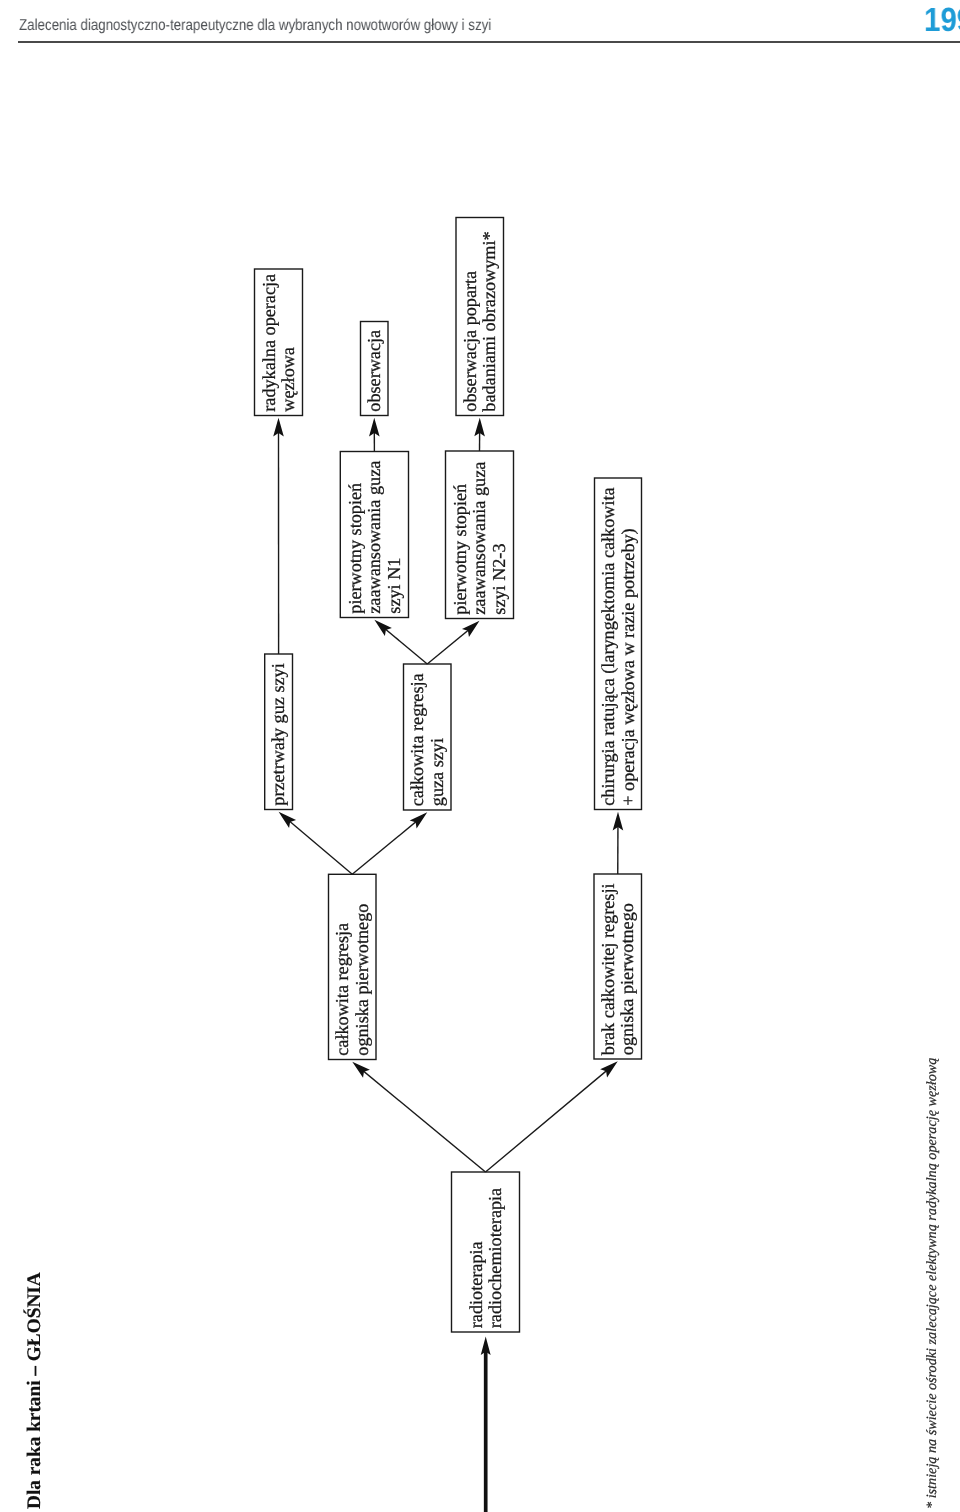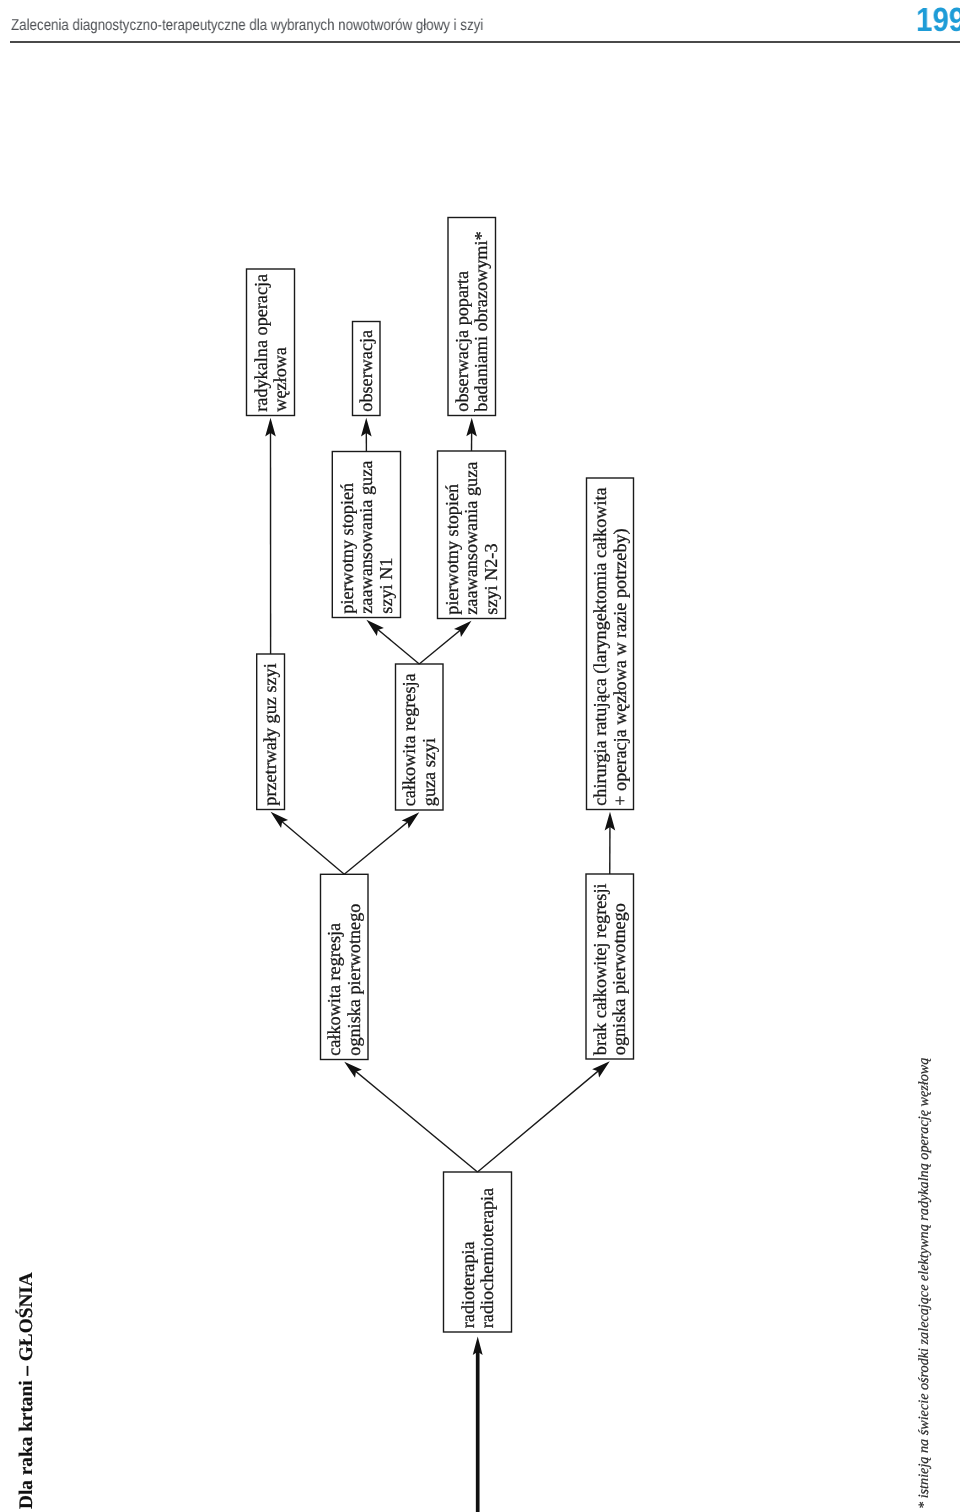--- a/index.html
+++ b/index.html
@@ -1,19 +1,19 @@
 <!DOCTYPE html>
 <html><head>
 <meta charset="utf-8">
 <title>Zalecenia diagnostyczno-terapeutyczne</title>
 <style>
   html,body{margin:0;padding:0;background:#fff;}
   *{-webkit-font-smoothing:antialiased;text-rendering:geometricPrecision;}
   body{width:960px;height:1512px;font-family:"Liberation Serif",serif;overflow:hidden;position:relative;}
-  #page{position:absolute;left:8px;top:0;width:896px;height:1512px;}
+  #page{position:absolute;left:16px;top:0;width:896px;height:1512px;}
 
   
   .runhead{position:absolute;left:2.6px;top:18.2px;font-family:"Liberation Sans",sans-serif;
            font-size:15.8px;line-height:16px;color:#4e5155;white-space:nowrap;
            transform:scaleX(0.843);transform-origin:0 0;will-change:transform;}
   .pagenum{position:absolute;left:907.5px;top:3.5px;font-family:"Liberation Sans",sans-serif;
            font-size:33.5px;line-height:33.5px;font-weight:700;color:#1e9cd7;
            transform:scaleX(0.878);transform-origin:0 0;white-space:nowrap;will-change:transform;}
   .headrule{position:absolute;left:1.5px;top:40.6px;width:955px;height:2.1px;background:#4a4a4a;}
 

